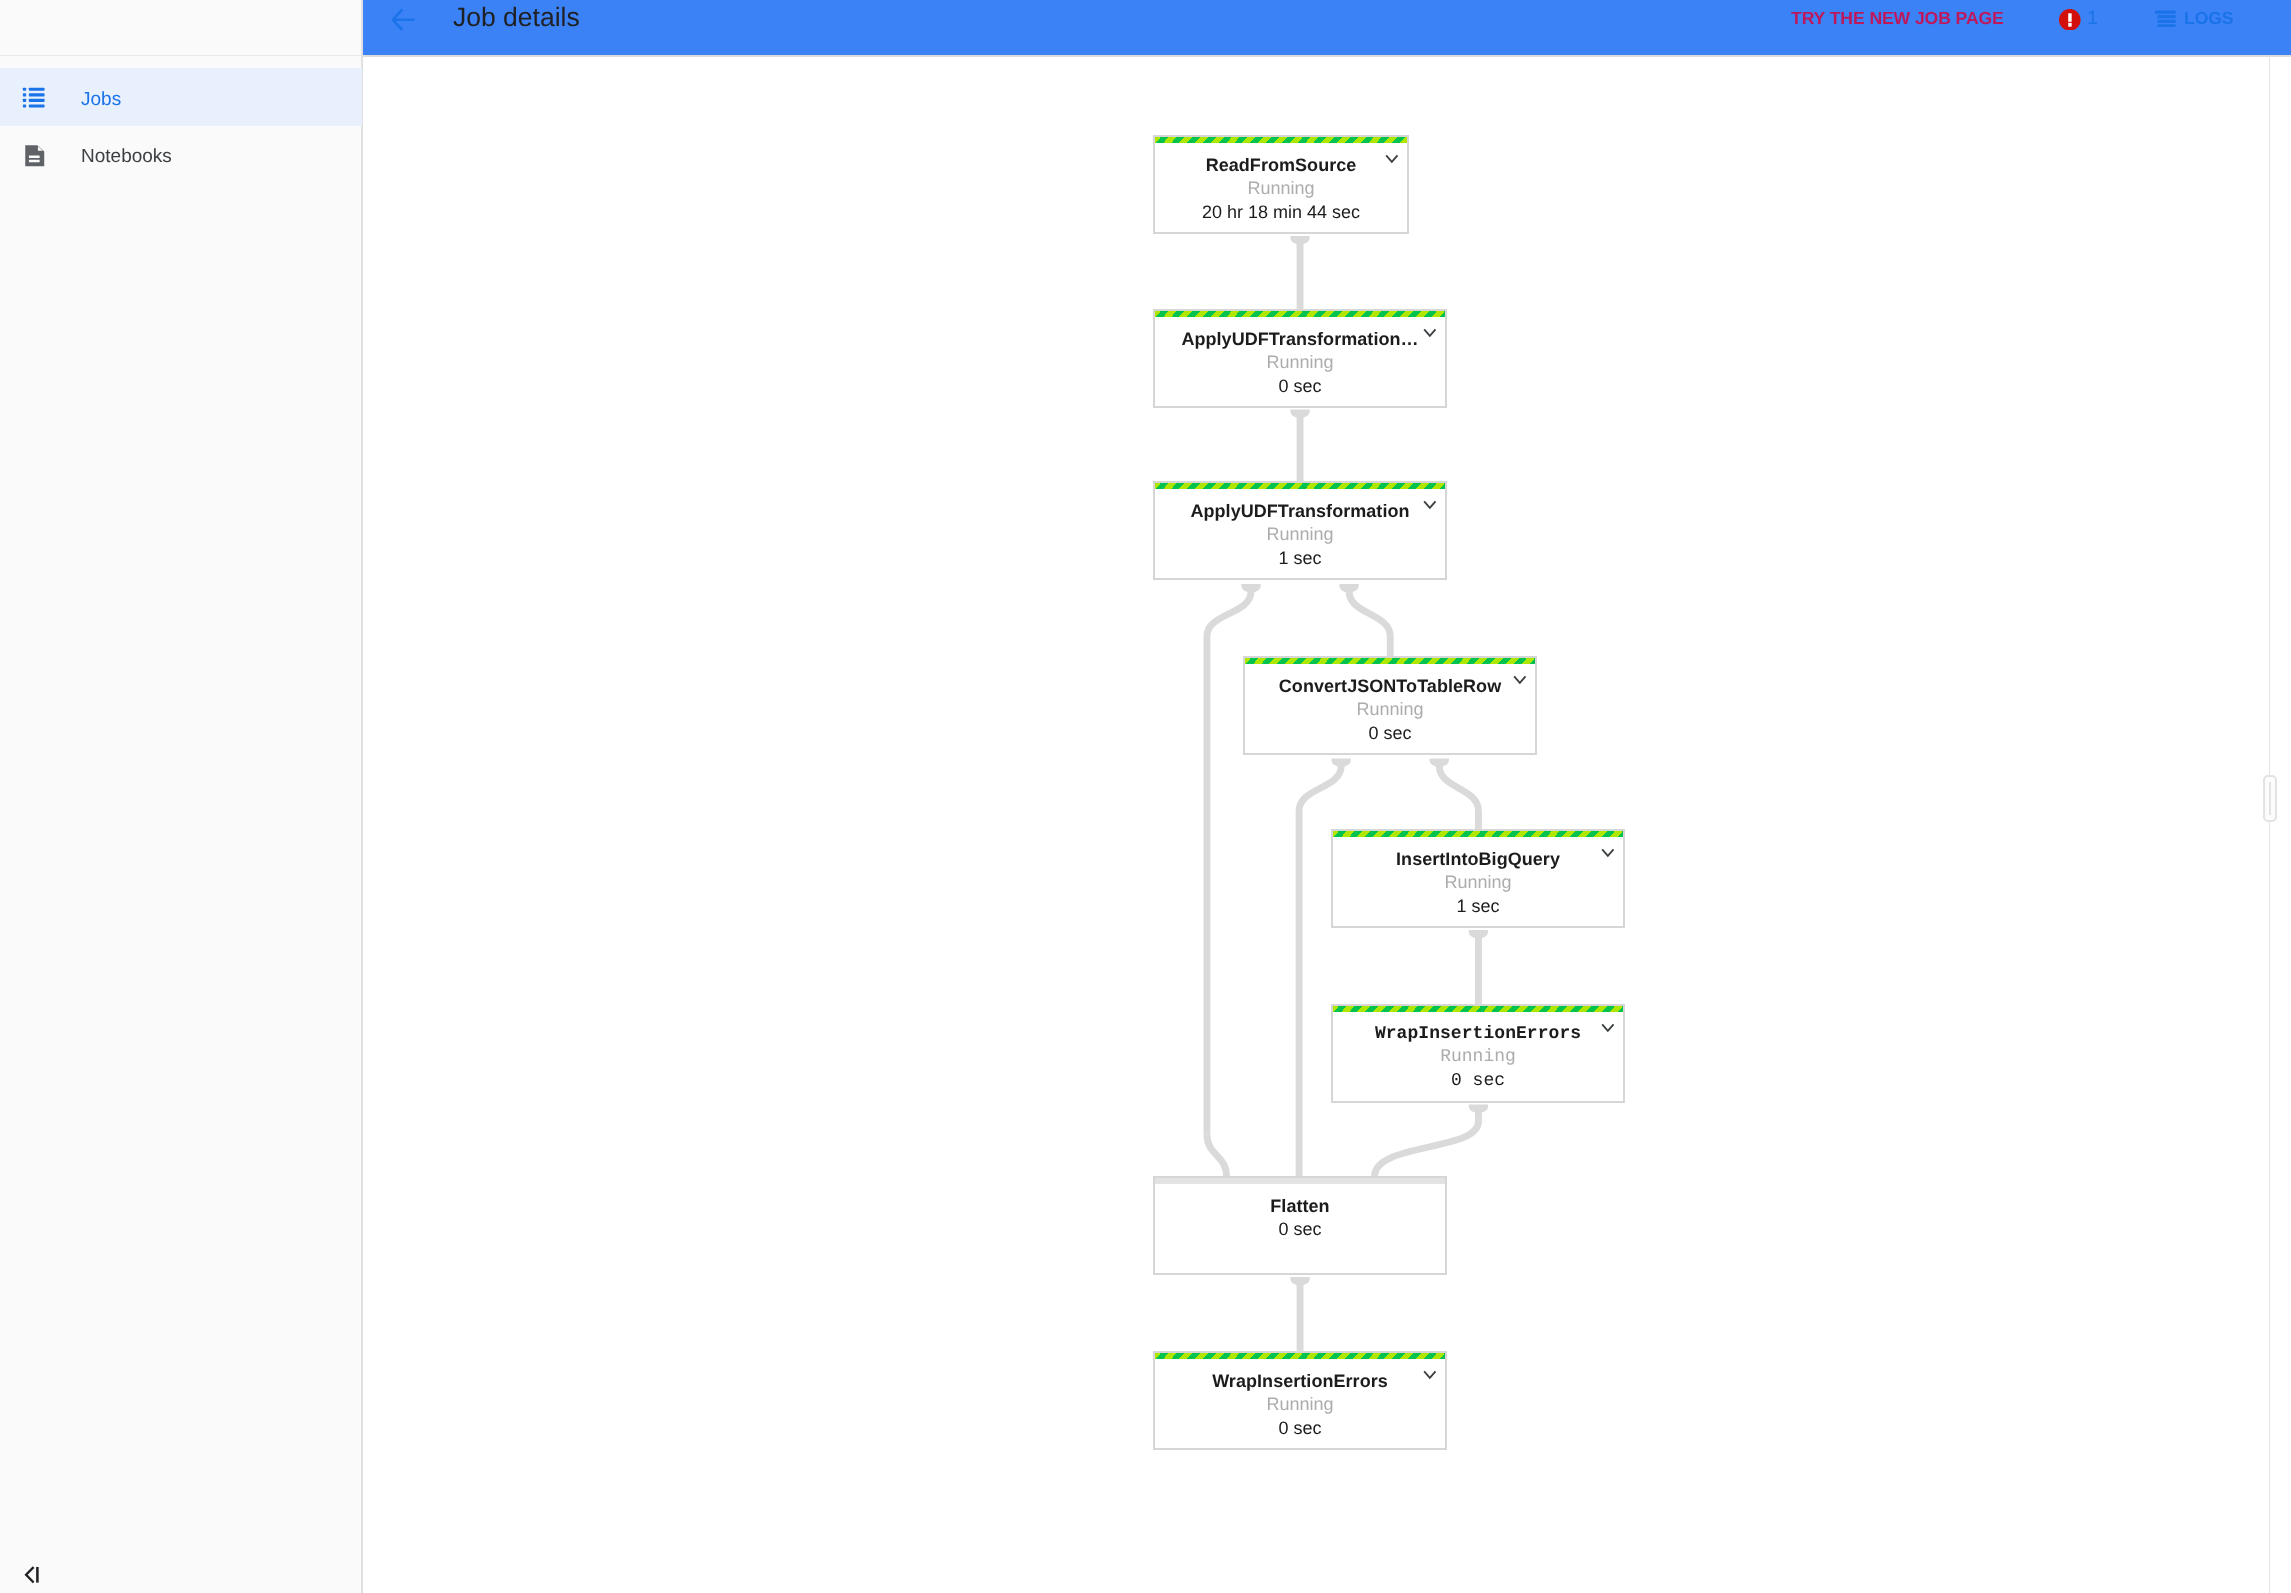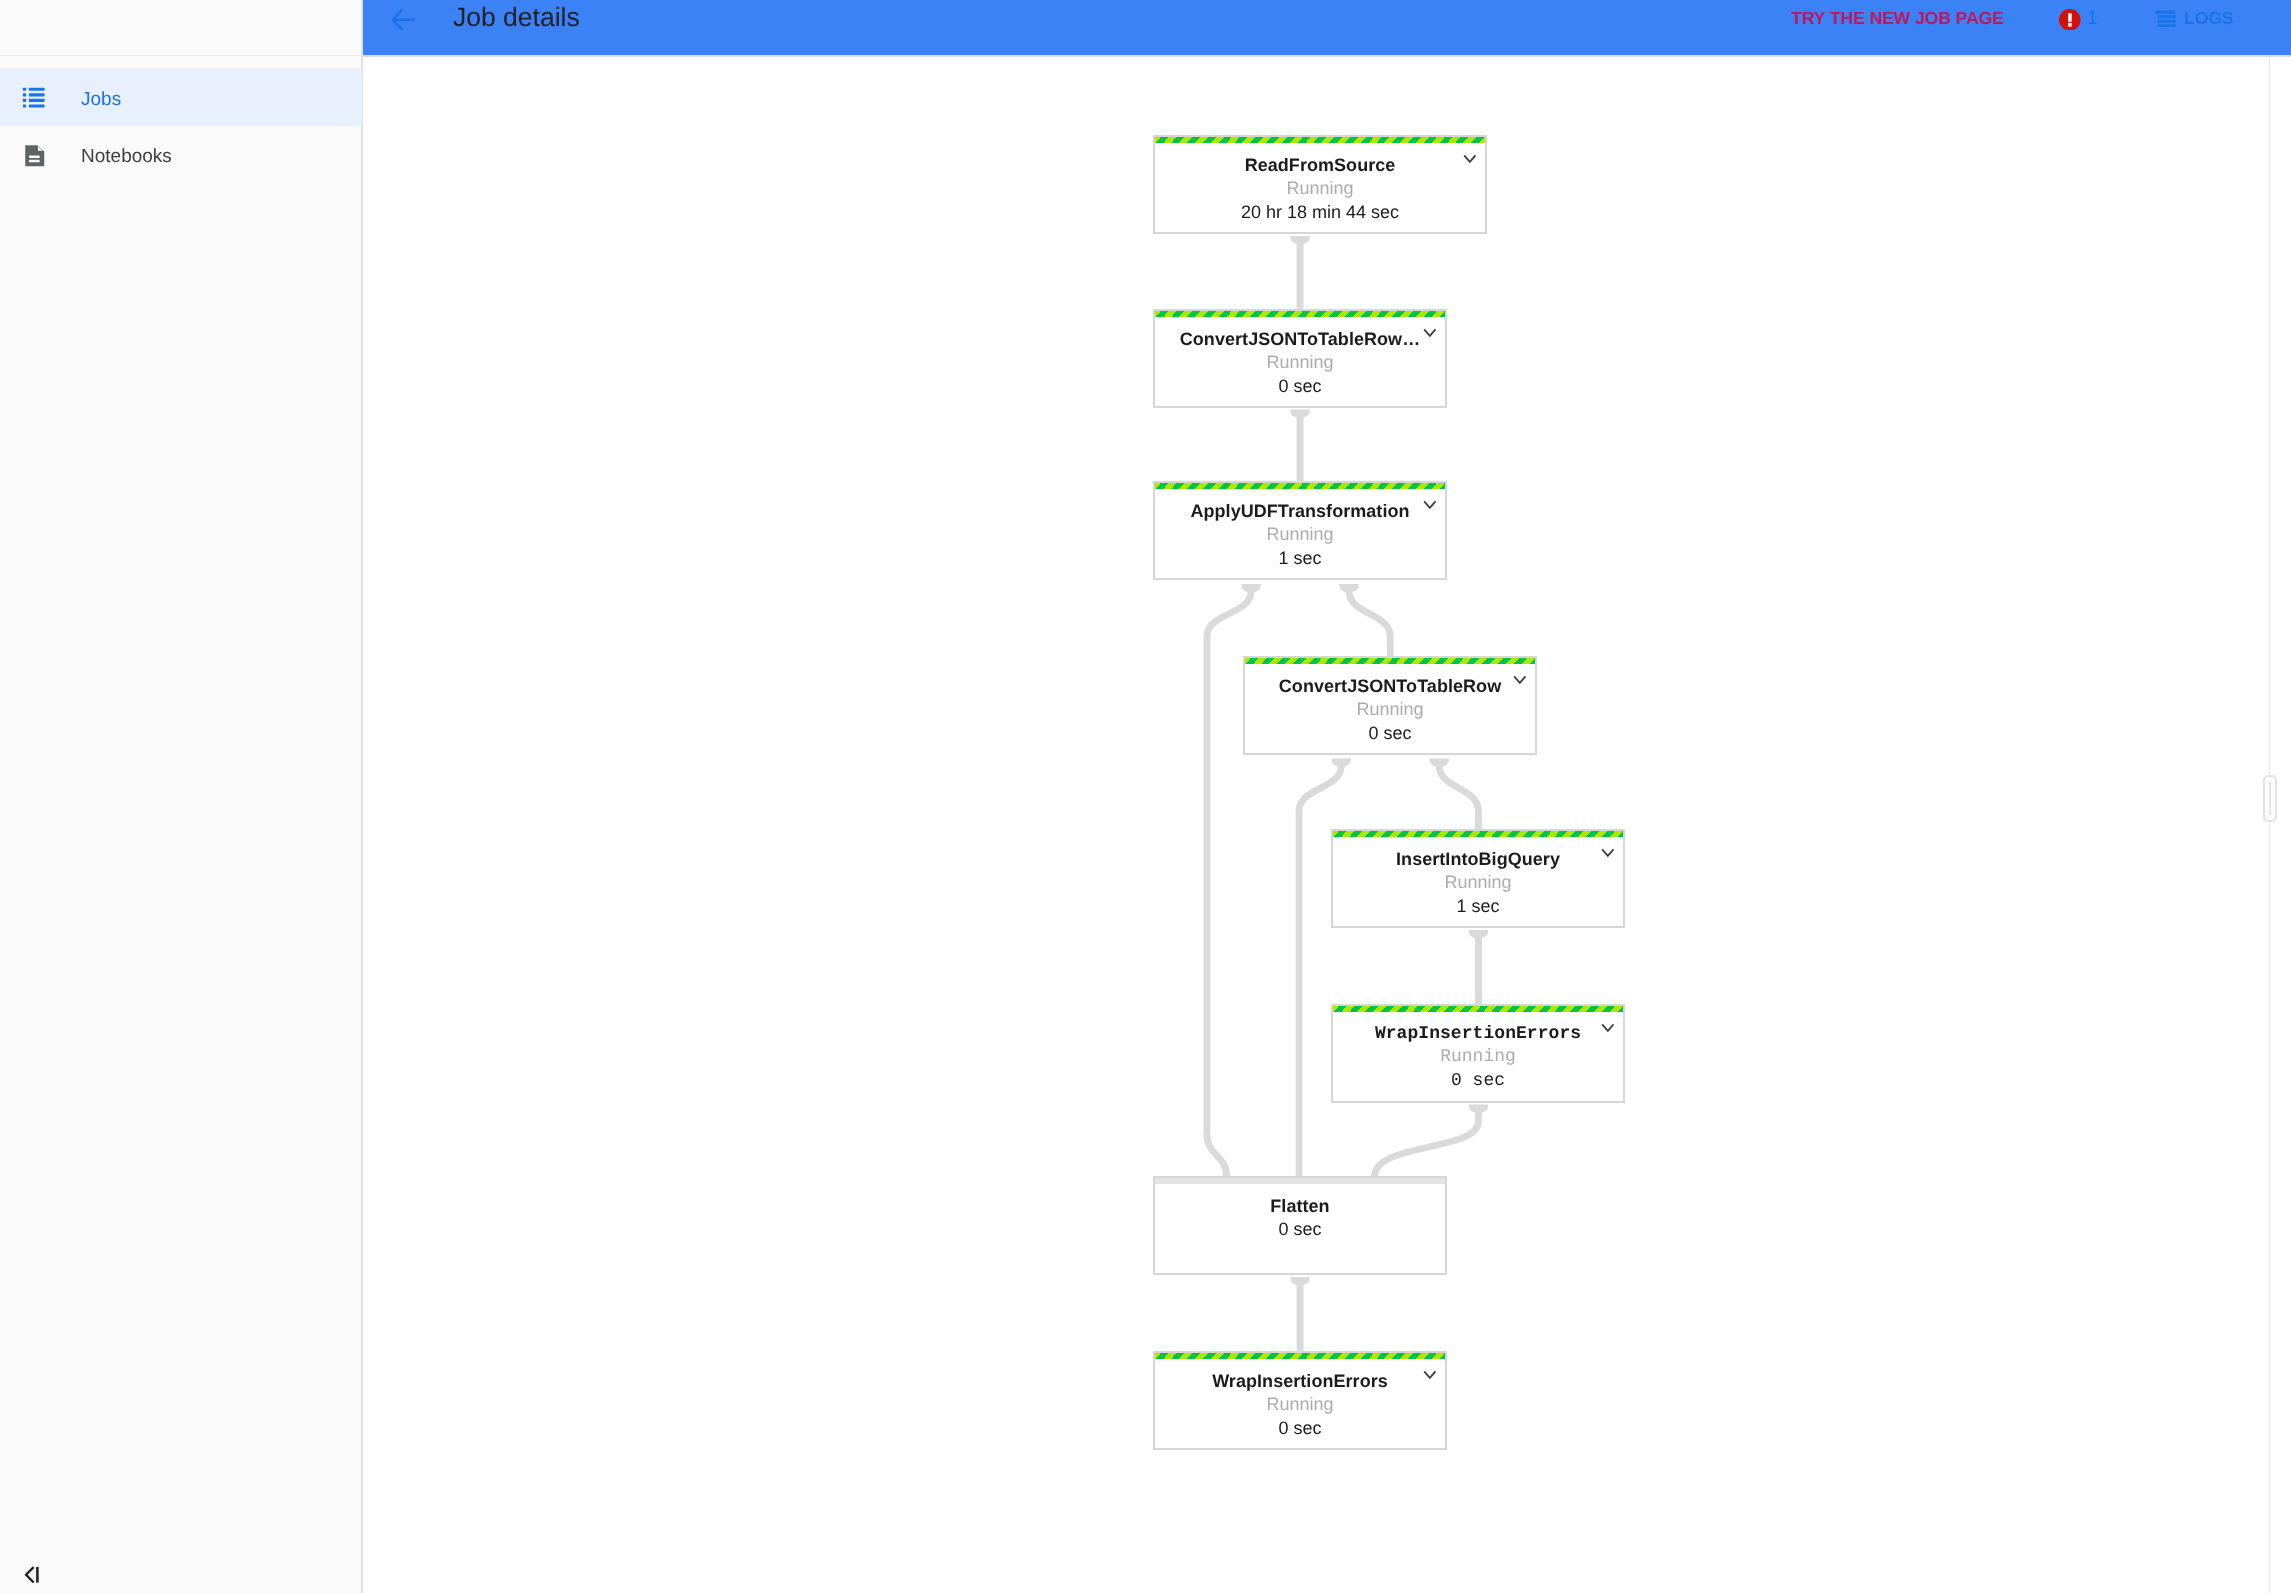--- a/index.html
+++ b/index.html
@@ -158,32 +158,32 @@
         <path fill="#dadada" d="M988.1 715.6 L1007.9 715.6 L1007.9 716.8000000000001 C1007.9 723 1001.5 723 1001.5 724 L994.5 724 C994.5 723 988.1 723 988.1 716.8000000000001 Z"></path>
         <path fill="none" stroke="#dadada" stroke-width="7" d="M998 723 C998 746.92 955 745.08 955 769 L955 1142"></path>
         <path fill="#dadada" d="M1128.1 890.6 L1147.9 890.6 L1147.9 891.8000000000001 C1147.9 898 1141.5 898 1141.5 899 L1134.5 899 C1134.5 898 1128.1 898 1128.1 891.8000000000001 Z"></path>
         <path fill="none" stroke="#dadada" stroke-width="7" d="M1138 897.4 L1138 966"></path>
         <path fill="#dadada" d="M1128.1 1068.6 L1147.9 1068.6 L1147.9 1069.8 C1147.9 1076 1141.5 1076 1141.5 1077 L1134.5 1077 C1134.5 1076 1128.1 1076 1128.1 1069.8 Z"></path>
         <path fill="none" stroke="#dadada" stroke-width="7" d="M1138 1076 L1138 1086 C1138 1116.8 1032 1107.28 1032 1142"></path>
         <path fill="#dadada" d="M946.1 1244.6 L965.9 1244.6 L965.9 1245.8 C965.9 1252 959.5 1252 959.5 1253 L952.5 1253 C952.5 1252 946.1 1252 946.1 1245.8 Z"></path>
         <path fill="none" stroke="#dadada" stroke-width="7" d="M956 1251.4 L956 1320"></path>
       </svg>
     <div id="node-layer">
-        <div class="node" style="left: 790px; top: 78px; width: 334px; height: 99px;">
+        <div class="node" style="left: 790px; top: 78px; width: 256px; height: 99px;">
           <div class="nodebar run"></div>
           <div class="ntitle">ReadFromSource</div>
           <div class="nstatus">Running</div>
           <div class="ntime">20 hr 18 min 44 sec</div>
           <span class="chev"><svg viewBox="0 0 14 10" width="13.7" height="9.8">
               <path fill="none" stroke="#3c4043" stroke-width="1.9" stroke-linecap="butt" stroke-linejoin="miter" d="M1.2 1.4 L7 8 L12.8 1.4"></path>
             </svg></span>
         </div>
         <div class="node" style="left: 790px; top: 252px; width: 294px; height: 99px;">
           <div class="nodebar run"></div>
-          <div class="ntitle">ConvertJSONToTableRow…</div>
+          <div class="ntitle">ApplyUDFTransformation…</div>
           <div class="nstatus">Running</div>
           <div class="ntime">0 sec</div>
           <span class="chev"><svg viewBox="0 0 14 10" width="13.7" height="9.8">
               <path fill="none" stroke="#3c4043" stroke-width="1.9" stroke-linecap="butt" stroke-linejoin="miter" d="M1.2 1.4 L7 8 L12.8 1.4"></path>
             </svg></span>
         </div>
         <div class="node" style="left: 790px; top: 424px; width: 294px; height: 99px;">
           <div class="nodebar run"></div>
           <div class="ntitle">ApplyUDFTransformation</div>
           <div class="nstatus">Running</div>

